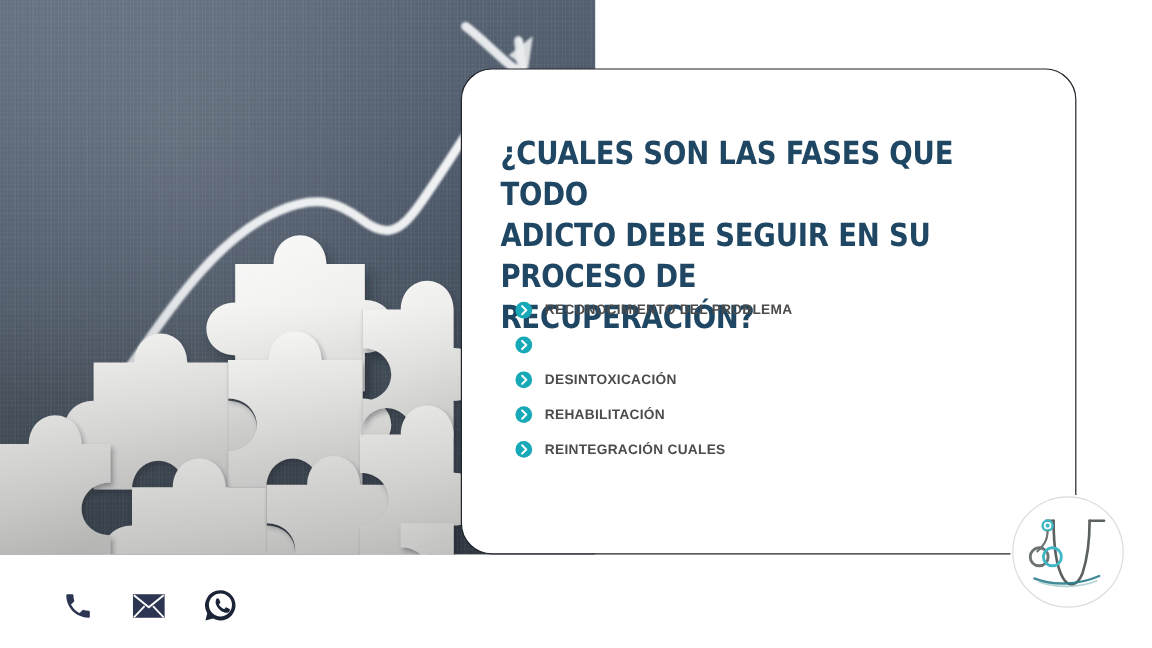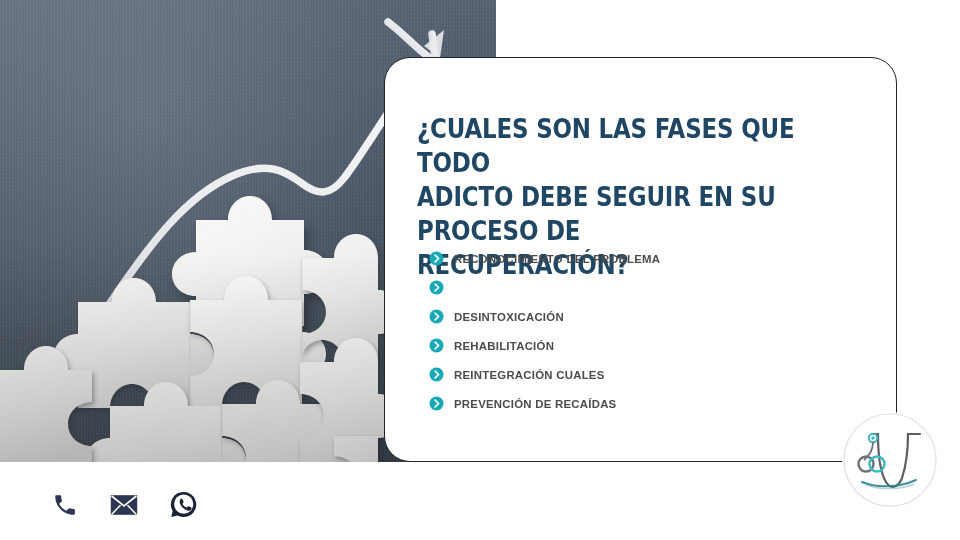--- a/index.html
+++ b/index.html
@@ -369,29 +369,20 @@
       <li class="phase-item">
         <span class="phase-bullet">
           <svg width="15" height="15" viewBox="0 0 15 15">
             <circle cx="7.5" cy="7.5" r="7" fill="#17a9b8"></circle>
             <path d="M6.1 4.1 L9.6 7.5 L6.1 10.9" fill="none" stroke="#ffffff" stroke-width="1.7" stroke-linecap="round" stroke-linejoin="round"></path>
           </svg>
         </span>
         <span class="phase-label">REINTEGRACIÓN CUALES</span>
       </li>
 
-      <li class="phase-item">
-        <span class="phase-bullet">
-          <svg width="15" height="15" viewBox="0 0 15 15">
-            <circle cx="7.5" cy="7.5" r="7" fill="#17a9b8"></circle>
-            <path d="M6.1 4.1 L9.6 7.5 L6.1 10.9" fill="none" stroke="#ffffff" stroke-width="1.7" stroke-linecap="round" stroke-linejoin="round"></path>
-          </svg>
-        </span>
-        <span class="phase-label">PREVENCIÓN DE RECAÍDAS</span>
-      </li>
 
     </ul>
   </div>
 
   <div id="brand-logo">
     <svg width="96" height="96" viewBox="0 0 96 96">
       <circle cx="48" cy="48" r="46" fill="#ffffff" stroke="#dcdfdf" stroke-width="1.1"></circle>
 
       <path d="M36 22 C 36 44 38 60 44 70 C 49 78 56 76 60 66 C 64 54 66 38 66 22" fill="none" stroke="#5b6061" stroke-width="2.2" stroke-linecap="round"></path>
       <path d="M66 22 L 78 22" fill="none" stroke="#5b6061" stroke-width="2.2" stroke-linecap="round"></path>

